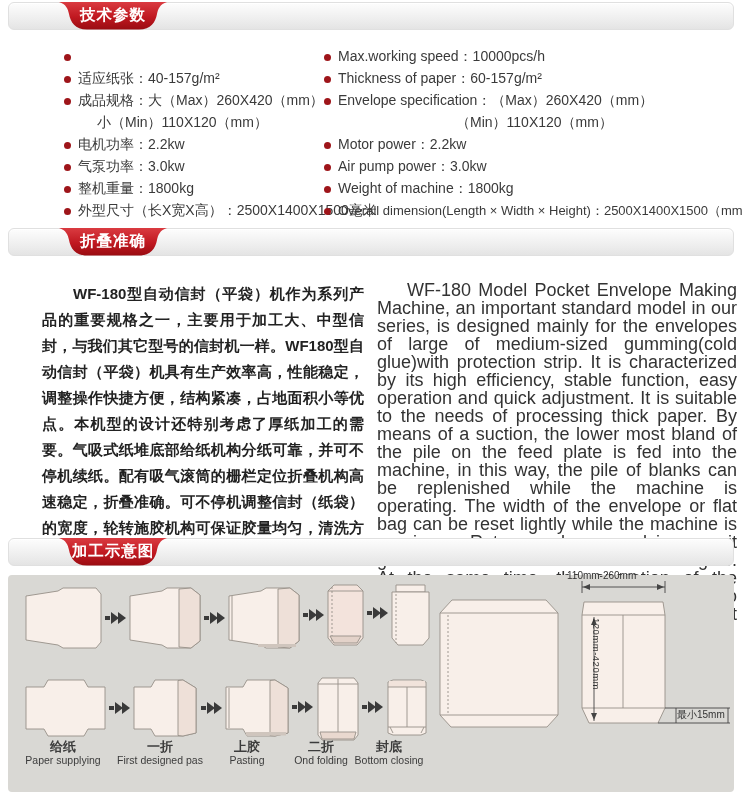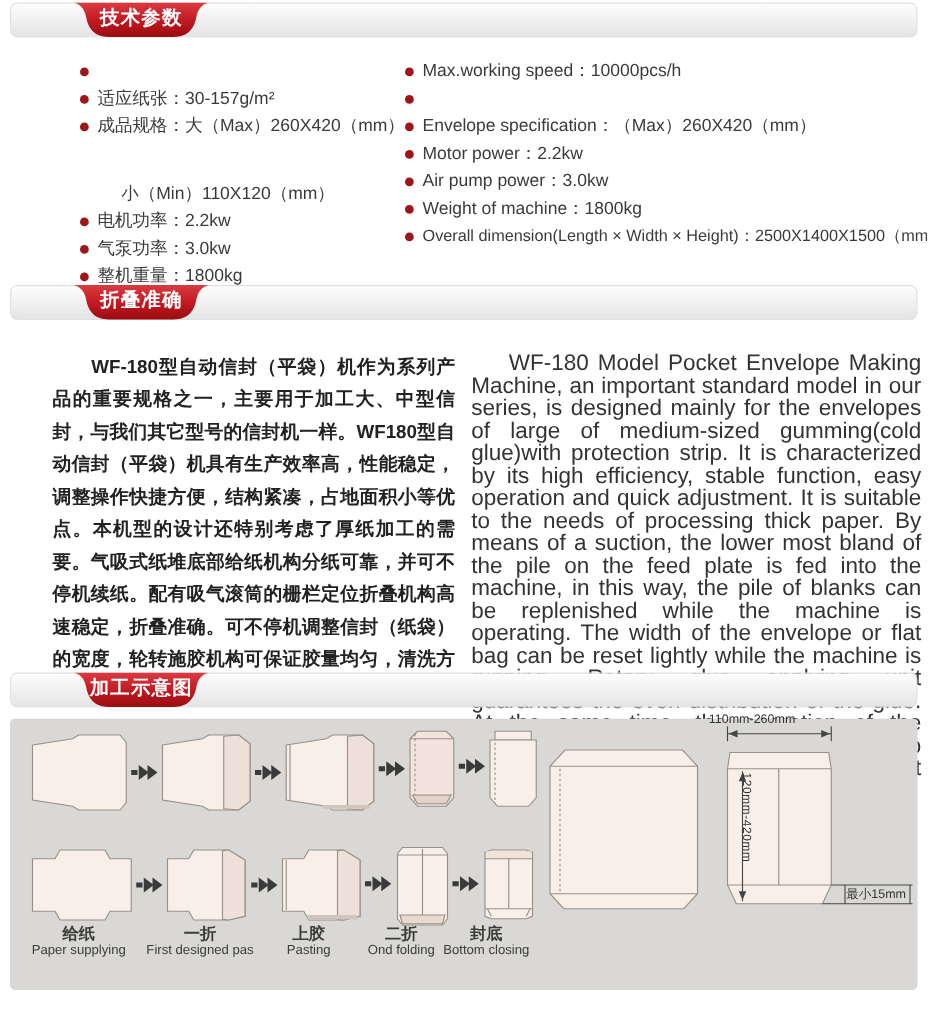--- a/index.html
+++ b/index.html
@@ -14,21 +14,21 @@
   .ribbon svg{position:absolute;left:0;top:0;}
   .ribbon-label{position:absolute;left:0;top:0;width:108px;height:26px;line-height:26px;
        text-align:center;color:#fff;font-size:15.5px;font-weight:bold;letter-spacing:1px;}
 
   
   .spec-col{position:absolute;top:46px;}
   .spec-col.left{left:64px;width:300px;}
   .spec-col.right{left:324px;width:414px;}
   .spec-row{height:22px;display:flex;align-items:center;font-size:14px;color:#3a3a3a;white-space:nowrap;}
   .bullet{width:7px;height:7px;border-radius:50%;background:#9e151a;margin-right:7px;flex:0 0 7px;}
-  .spec-row.indent-cn{padding-left:33px;margin-top:32px;}
+  .spec-row.indent-cn{padding-left:33px;}
   .spec-row.indent-en{padding-left:132px;}
   .spec-row.tight{font-size:13px;}
 
   
   .cn-para{position:absolute;left:42px;top:266px;width:322px;font-size:15px;font-weight:bold;
        line-height:26px;text-align:justify;text-indent:31px;color:#222;}
   .en-para{position:absolute;left:377px;top:263px;width:360px;font-size:18px;
        line-height:18px;text-align:justify;text-indent:30px;color:#333;}
 
   
@@ -63,21 +63,21 @@
         <span class="ribbon-label">技术参数</span>
       </div>
     </div>
 
     <div class="spec-col left">
       <div class="spec-row">
           <span class="bullet"></span>
         </div>
       <div class="spec-row">
           <span class="bullet"></span>
-          <span>适应纸张：30-157g/m²</span>
+          <span>适应纸张：40-157g/m²</span>
         </div>
       <div class="spec-row">
           <span class="bullet"></span>
           <span>成品规格：大（Max）260X420（mm）</span>
         </div>
       <div class="spec-row indent-cn">
           <span>小（Min）110X120（mm）</span>
         </div>
       <div class="spec-row">
           <span class="bullet"></span>
@@ -97,24 +97,28 @@
         </div>
     </div>
 
     <div class="spec-col right">
       <div class="spec-row">
           <span class="bullet"></span>
           <span>Max.working speed：10000pcs/h</span>
         </div>
       <div class="spec-row">
           <span class="bullet"></span>
+          <span>Thickness of paper：60-157g/m²</span>
         </div>
       <div class="spec-row">
           <span class="bullet"></span>
           <span>Envelope specification：（Max）260X420（mm）</span>
+        </div>
+      <div class="spec-row indent-en">
+          <span>（Min）110X120（mm）</span>
         </div>
       <div class="spec-row">
           <span class="bullet"></span>
           <span>Motor power：2.2kw</span>
         </div>
       <div class="spec-row">
           <span class="bullet"></span>
           <span>Air pump power：3.0kw</span>
         </div>
       <div class="spec-row">

